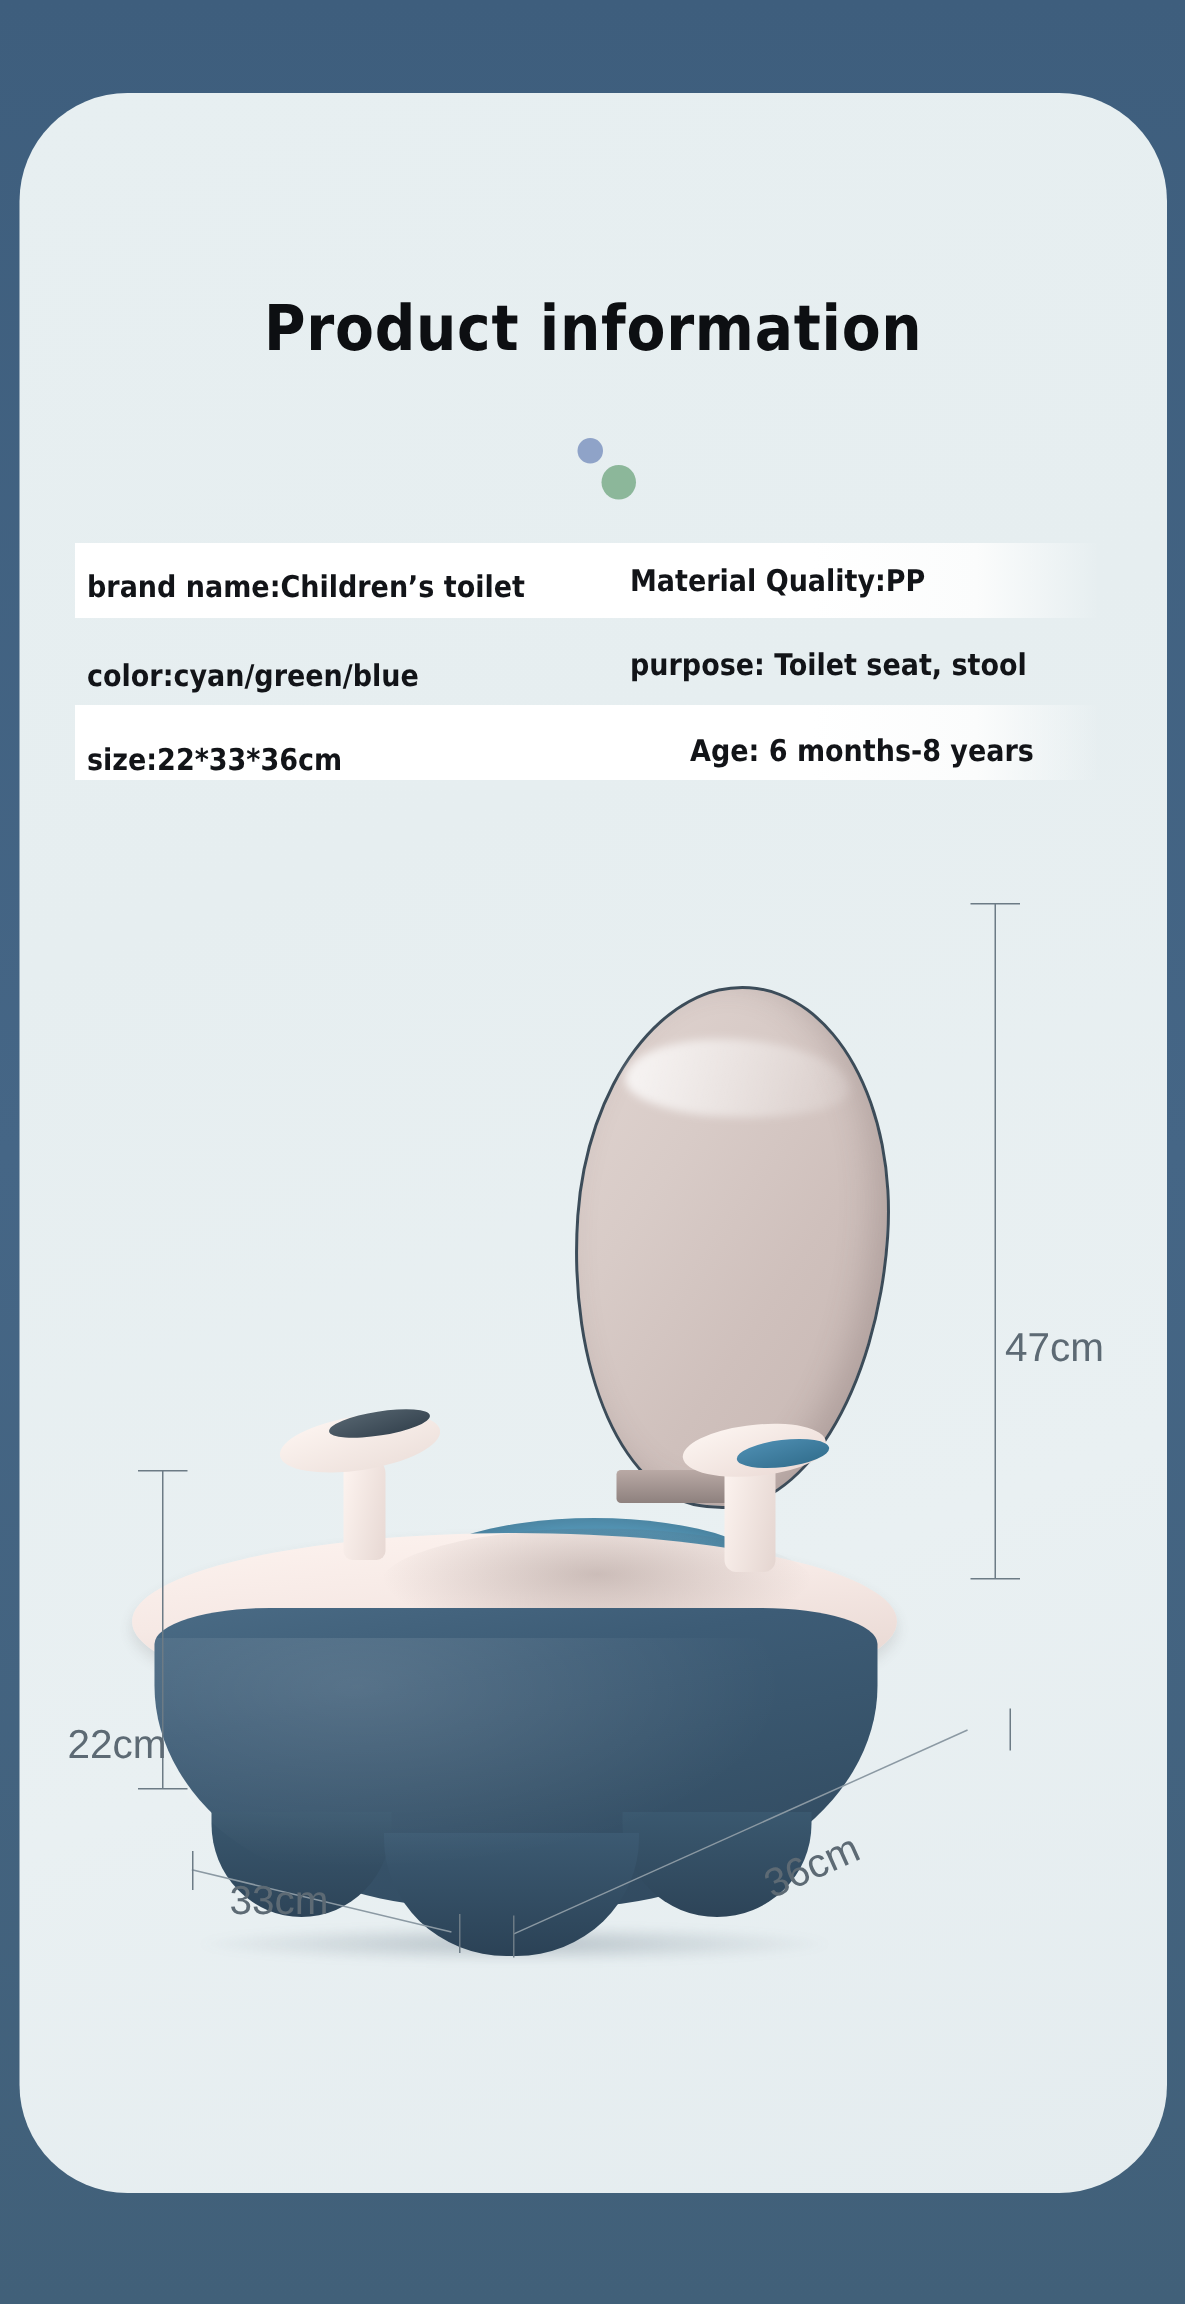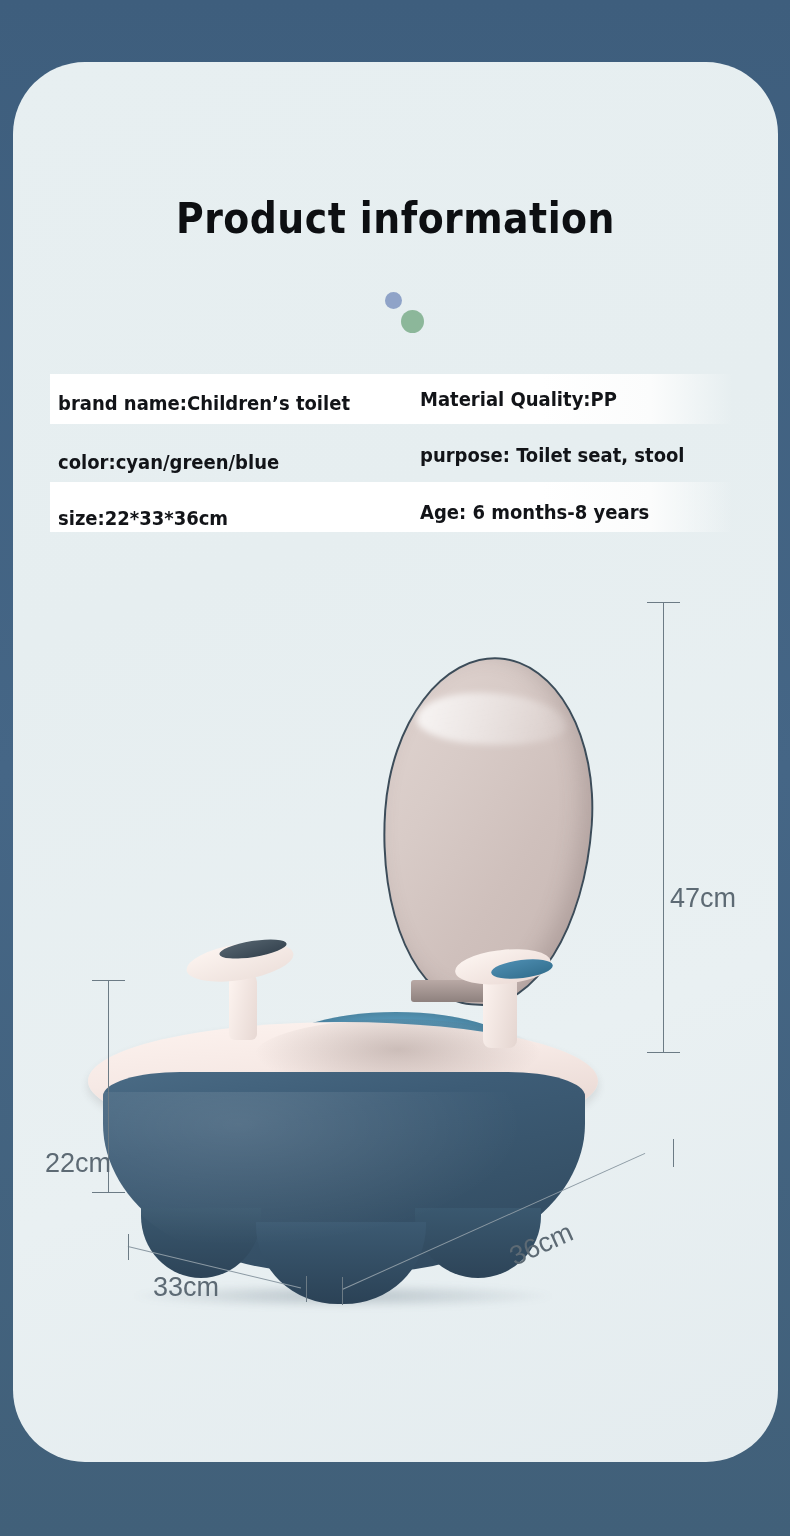--- a/index.html
+++ b/index.html
@@ -66,21 +66,21 @@
     top: 248px;
     width: 23px;
     height: 23px;
     background: #8cb79a;
   }
 
   
   #specs {
     position: absolute;
     left: 0;
-    top: 312px;
+    top: 300px;
     width: 765px;
   }
   .spec-row {
     position: relative;
     height: 54px;
   }
   .spec-row.banded::before {
     content: "";
     position: absolute;
     left: 37px;
@@ -102,21 +102,21 @@
   }
   .spec-row .cell.left  { left: 45px; }
   .spec-row .cell.right { left: 407px; }
 
   
   #row-0 .cell.left  { top: 17px; }
   #row-0 .cell.right { top: 13px; text-align: right; }
   #row-1 .cell.left  { top: 22px; }
   #row-1 .cell.right { top: 15px; }
   #row-2 .cell.left  { top: 24px; }
-  #row-2 .cell.right { top: 18px; }
+  #row-2 .cell.right { top: 18px; margin-left: 40px; }
 
   
   #stage {
     position: absolute;
     left: 0;
     top: 470px;
     width: 683px;
     height: 830px;
   }
 
@@ -160,21 +160,21 @@
   
   #dim22-line { left: 95px;  top: 448px; height: 212px; }
   #dim22-capT { left: 79px;  top: 448px; width: 33px; }
   #dim22-capB { left: 79px;  top: 660px; width: 33px; }
   #dim22-label{ left: 32px;  top: 616px; }
 
   
   #dim33-line  { left: 115px; top: 714px; width: 178px; transform: rotate(13.5deg); }
   #dim33-capL  { left: 115px; top: 702px; height: 26px; }
   #dim33-capR  { left: 293px; top: 744px; height: 26px; }
-  #dim33-label { left: 140px; top: 740px; }
+  #dim33-label { left: 140px; top: 720px; }
 
   
   #dim36-line  { left: 329px; top: 757px; width: 332px; transform: rotate(-24.2deg); }
   #dim36-capL  { left: 329px; top: 745px; height: 28px; }
   #dim36-capR  { left: 660px; top: 607px; height: 28px; }
   #dim36-label { left: 492px; top: 712px; transform: rotate(-24.2deg); transform-origin: 0 0; }
 
   
   #toilet { position: absolute; left: 0; top: 0; width: 765px; height: 830px; }
 

